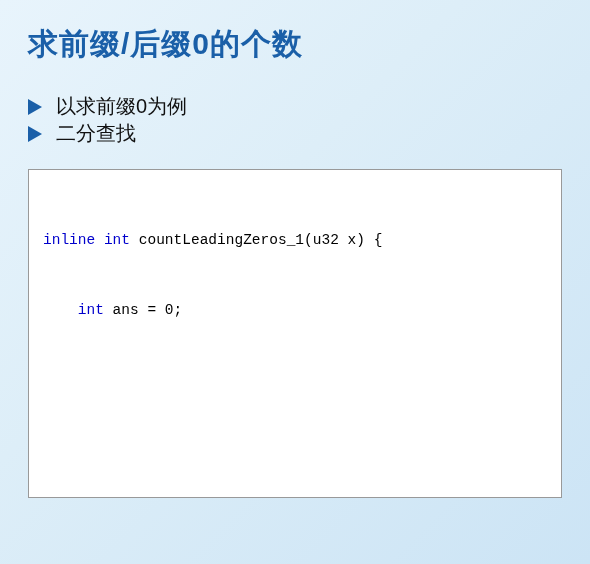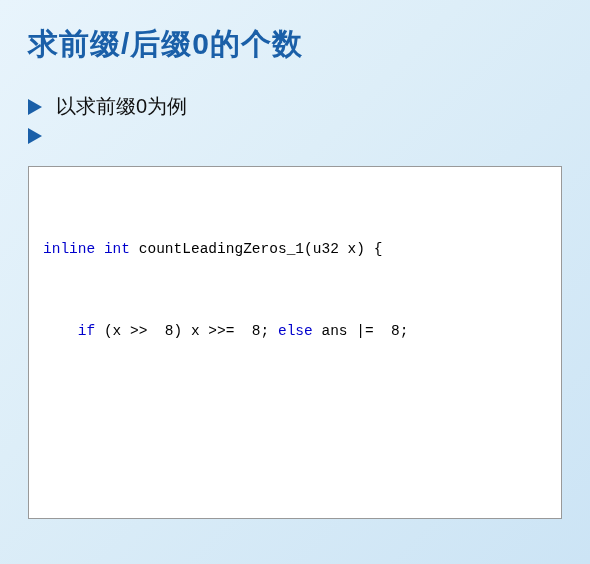--- a/index.html
+++ b/index.html
@@ -30,21 +30,21 @@
       font-size: 30px;
       font-weight: bold;
       color: #1a5fa8;
       margin-bottom: 28px;
       letter-spacing: 1px;
     }
 
     .bullet-list {
       display: flex;
       flex-direction: column;
-      gap: 8px;
+      gap: 0;
       margin-bottom: 22px;
     }
 
     .bullet-item {
       display: flex;
       align-items: center;
       gap: 10px;
       font-size: 20px;
       color: #222;
     }
@@ -77,45 +77,45 @@
     .code-block {
       font-family: "Courier New", Consolas, monospace;
       font-size: 14.5px;
       line-height: 1.62;
       color: #000;
       white-space: pre;
     }
 
     .code-line {
       display: block;
-      margin-top: 12px;
     }
     .blue { color: #0000cc; }
   </style>
 </head>
 <body>
 
 <div class="page-container">
 
   <h1 class="page-title">求前缀/后缀0的个数</h1>
 
   <div class="bullet-list">
     <div class="bullet-item">
       <span class="bullet-arrow"></span>
       <span class="bullet-text">以求前缀0为例</span>
     </div>
     <div class="bullet-item">
       <span class="bullet-arrow"></span>
+      <span class="bullet-text">二分查找</span>
     </div>
   </div>
 
   <div class="code-block-wrapper">
     <div class="code-block">
       <span class="code-line"><span class="blue">inline</span> <span class="blue">int</span> countLeadingZeros_1(u32 x) {</span>
-      <span class="code-line">    <span class="blue">if</span> (x &gt;&gt;  8) x &gt;&gt;=  8; <span class="blue">else</span> ans |=  8;</span>
+      <span class="code-line">    <span class="blue">int</span> ans = 0;</span>
       
       
       
       
       
     </div>
 
   </div>
 
 </div>

